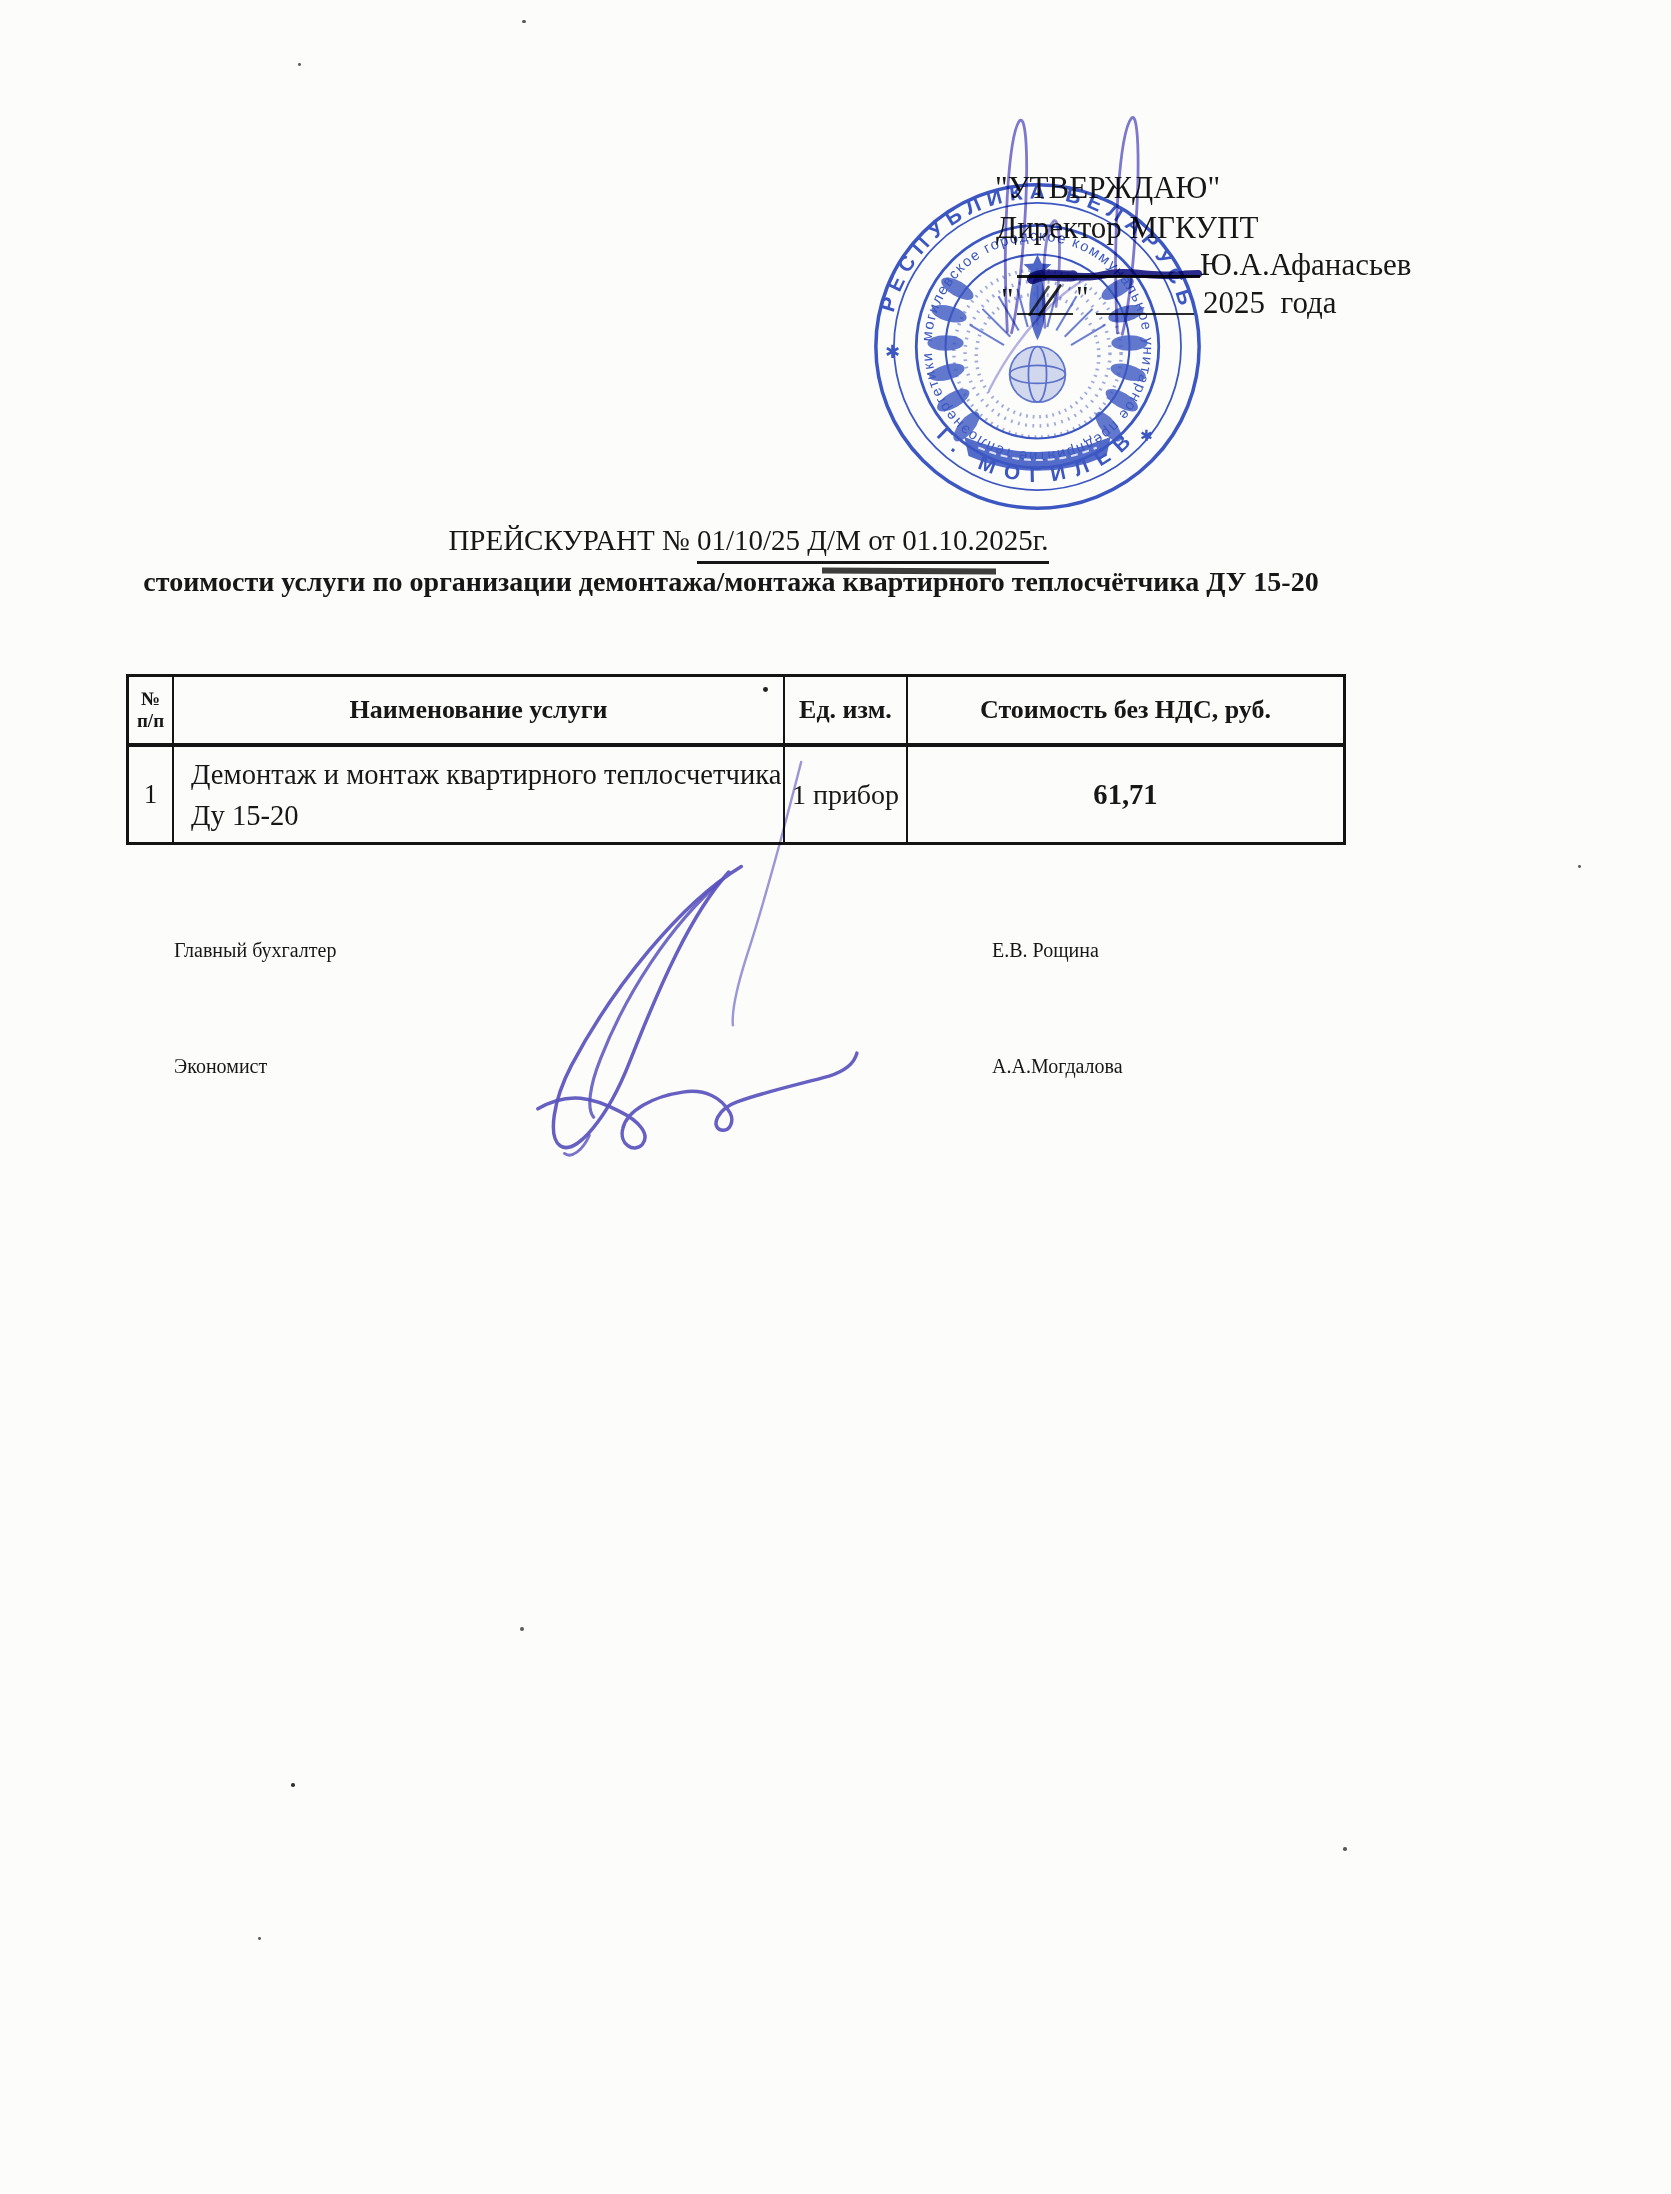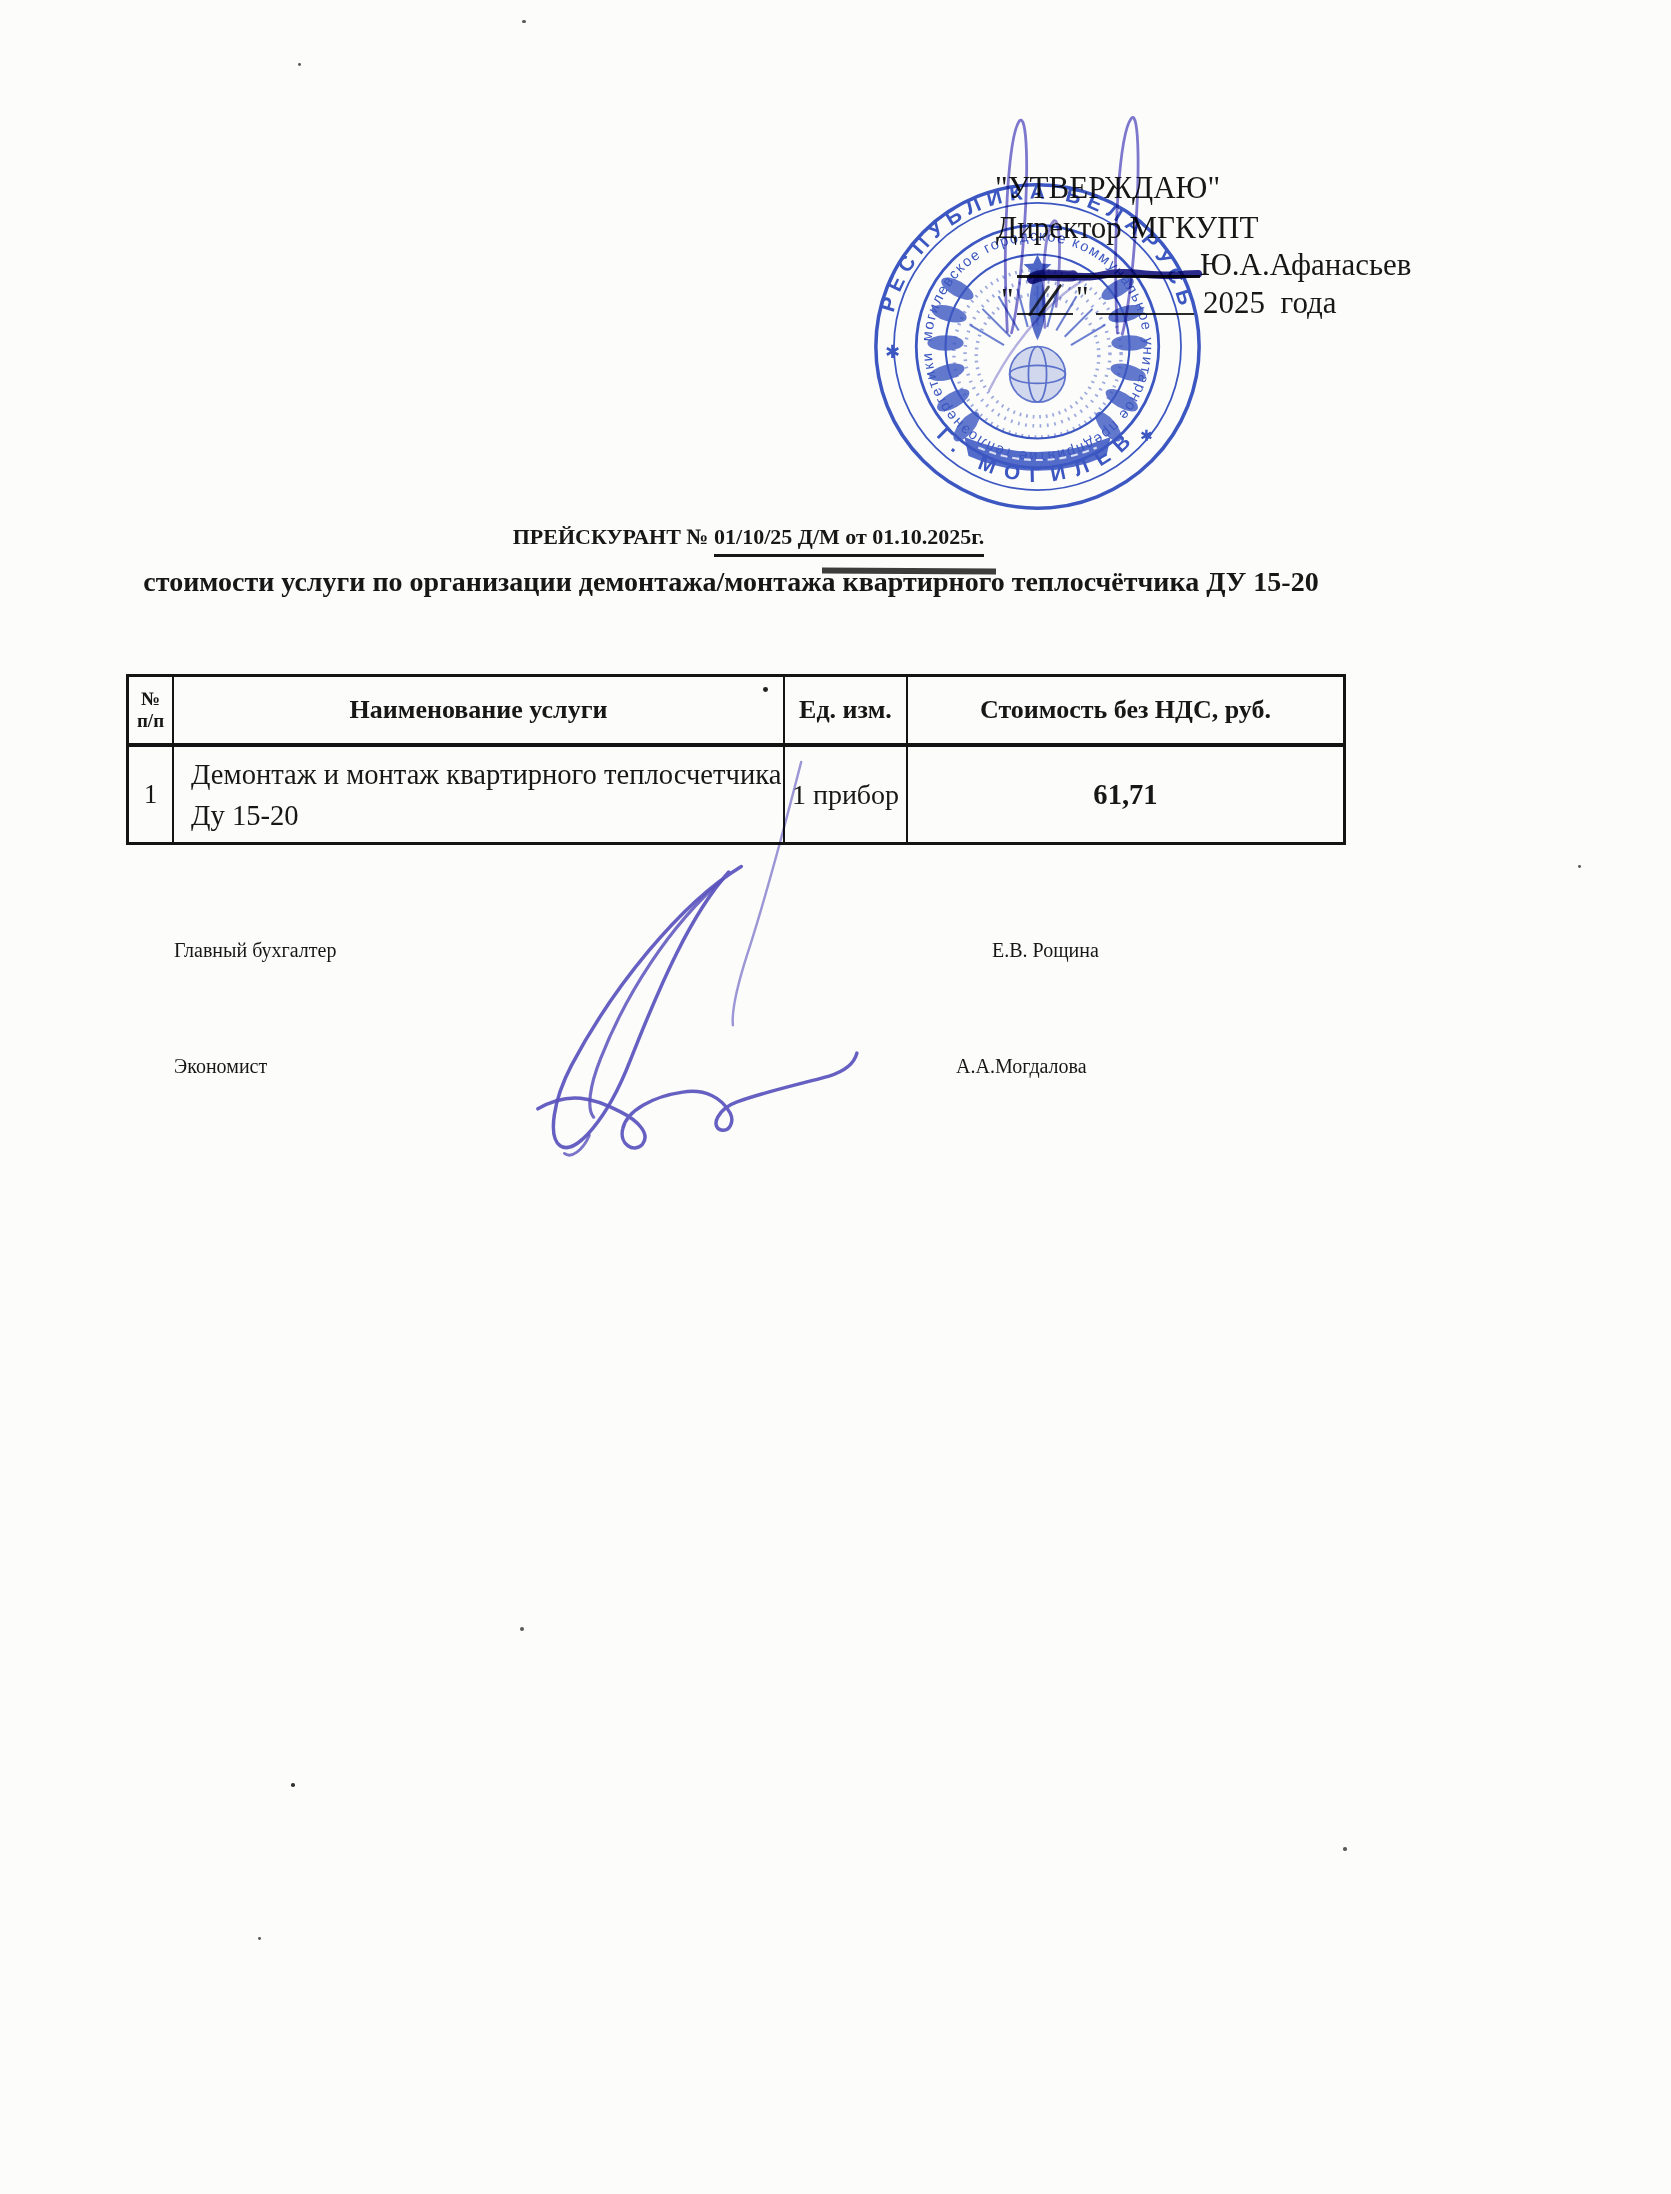--- a/index.html
+++ b/index.html
@@ -6,21 +6,21 @@
   html,body{margin:0;padding:0;background:#9a9a9a;}
   .page{position:relative;width:1672px;height:2194px;background:#fcfcfa;overflow:hidden;
         font-family:"Liberation Serif","DejaVu Serif",serif;color:#171717;}
   .abs{position:absolute;}
   .ws{white-space:pre;}
   
   .appr{font-size:31px;line-height:1.1;}
   .uline{background:#1d1d1d;height:2.8px;}
   .uline2{background:#2a2a2a;height:2.1px;}
   
-  .title{font-size:22px;font-weight:bold;text-align:center;}
+  .title{font-size:29px;font-weight:normal;text-align:center;}
   .title .u{border-bottom:3.5px solid #171717;padding-bottom:4.9px;}
   .sub{font-size:28px;font-weight:bold;text-align:center;}
   .smudge{background:#0d0d0d;opacity:.8;transform:rotate(.4deg);}
   
   .tbl{left:126px;top:674px;width:1220px;height:171px;border:3.5px solid #141414;box-sizing:border-box;
        display:flex;flex-direction:column;background:transparent;}
   .tr{display:flex;flex-direction:row;width:100%;}
   .tr.head{height:70px;border-bottom:4.9px solid #141414;box-sizing:border-box;}
   .tr.body{flex:1;}
   .td{border-right:2.1px solid #141414;box-sizing:border-box;display:flex;align-items:center;justify-content:center;
@@ -83,21 +83,21 @@
         <span>Ду 15-20</span>
       </div>
       <div class="td c3 cell-unit">1 прибор</div>
       <div class="td c4 cell-cost">61,71</div>
     </div>
   </div>
 
   <div class="abs sigline" style="left:174px;top:939px;">Главный бухгалтер</div>
   <div class="abs sigline" style="left:992px;top:939px;">Е.В. Рощина</div>
   <div class="abs sigline" style="left:174px;top:1055px;">Экономист</div>
-  <div class="abs sigline" style="left:956px;top:1055px;">А.А.Могдалова</div>
+  <div class="abs sigline" style="left:992px;top:1055px;">А.А.Могдалова</div>
 
   <svg class="abs blend" style="left:825px;top:134px;opacity:.92;" width="425" height="425" viewBox="0 0 610 610">
     <g fill="none" stroke="var(--ink)">
       <circle cx="305" cy="305" r="232" stroke-width="5"></circle>
       <circle cx="305" cy="305" r="206" stroke-width="2.5"></circle>
       <circle cx="305" cy="305" r="174" stroke-width="4"></circle>
       <circle cx="305" cy="305" r="132" stroke-width="3"></circle>
     </g>
     <defs>
       <path id="stampTop" d="M 97.6,260.9 A 212,212 0 0 1 512.4,260.9"></path>

